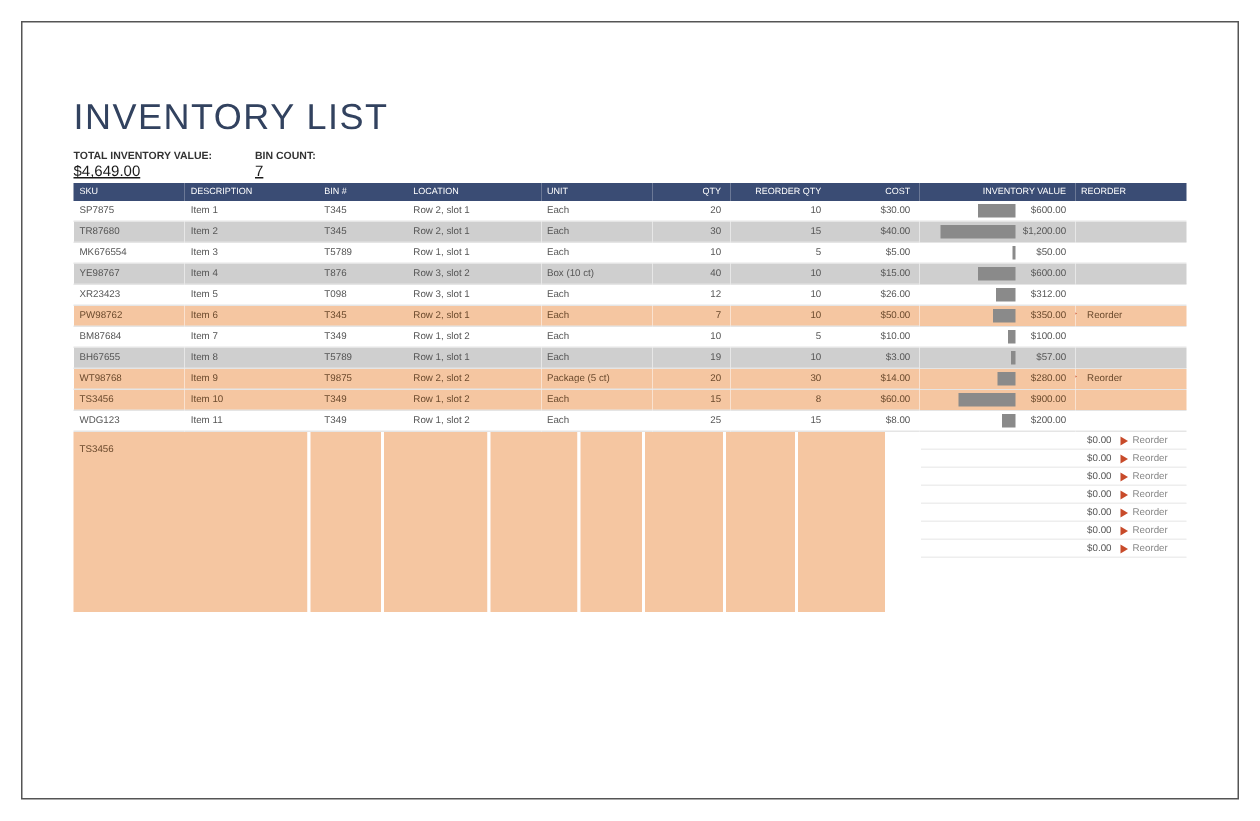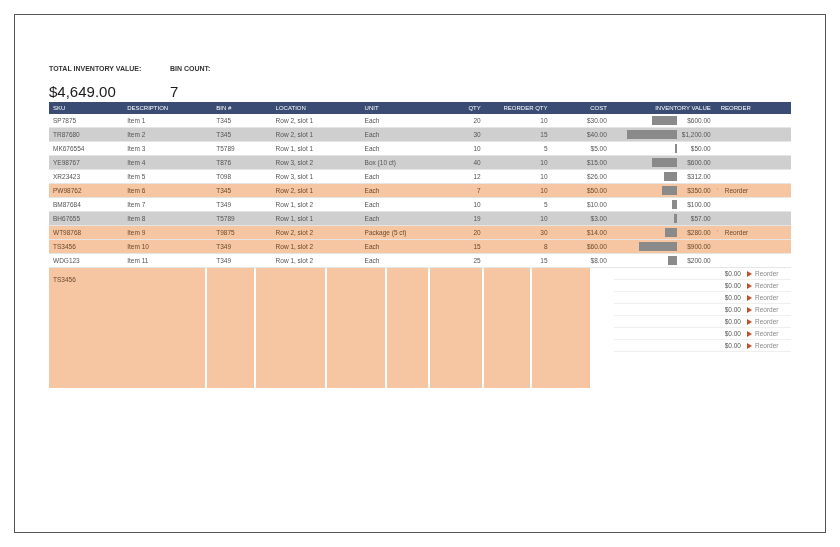--- a/index.html
+++ b/index.html
@@ -28,21 +28,21 @@
   .summary {
     display: flex;
     font-size: 8px;
     color: #333;
     margin-bottom: 2px;
   }
   .summary .block { margin-right: 4px; }
   .summary .block.first { width: 117px; }
   .summary .block.second { width: 112px; }
   .summary .label { font-weight: 600; font-size: 7px; }
-  .summary .value { font-size: 15px; color: #1a1a1a; margin-top: 11px; }
+  .summary .value { font-size: 10px; color: #1a1a1a; margin-top: 1px; text-decoration: underline; }
   table {
     border-collapse: collapse;
     width: 100%;
     table-layout: fixed;
     font-size: 6.5px;
   }
   thead th {
     background: #3a4c74;
     color: #fff;
     font-weight: 500;
@@ -131,20 +131,21 @@
     border-bottom: 3px solid transparent;
     border-left: 5px solid #c84b2a;
     margin: 0 3px 0 6px;
   }
   .tail-row .txt { color: #888; width: 32px; }
 </style>
 </head>
 <body>
 <div class="page-border">
 
+<div class="title">INVENTORY LIST</div>
 
 <div class="summary">
   <div class="block first">
     <div class="label">TOTAL INVENTORY VALUE:</div>
     <div class="value">$4,649.00</div>
   </div>
   <div class="block">
     <div class="label">BIN COUNT:</div>
     <div class="value">7</div>
   </div>

